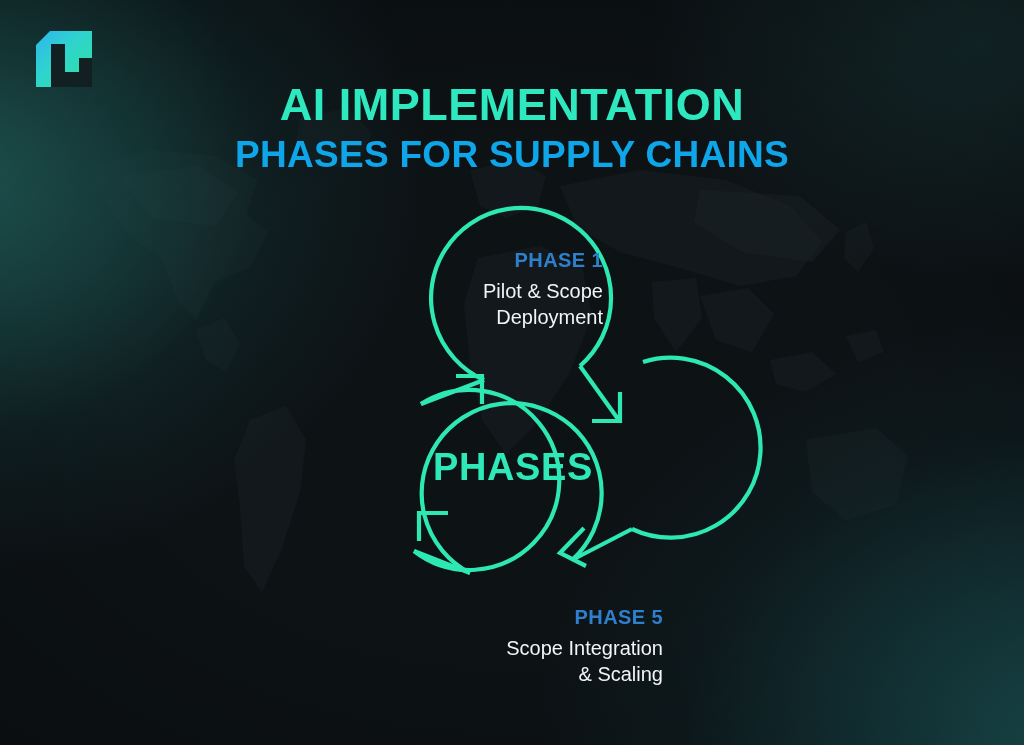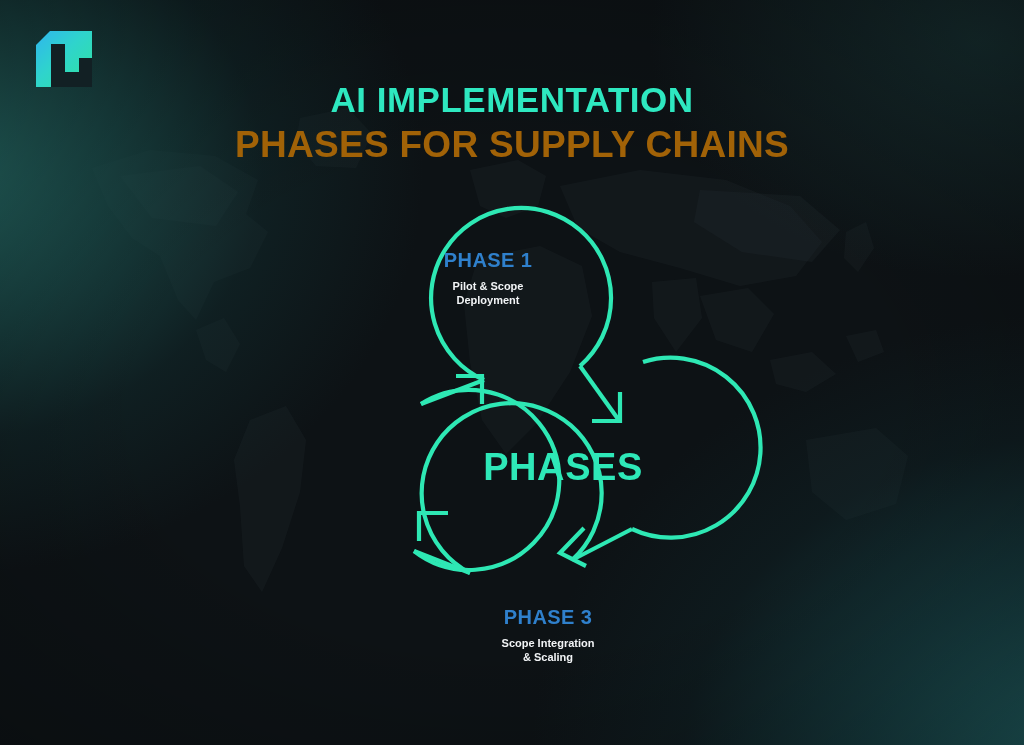--- a/index.html
+++ b/index.html
@@ -56,33 +56,33 @@
   }
   .bg-map{ opacity:0.5; }
 
   
   .header{
     position:absolute; left:0; right:0; top:82px;
     text-align:center;
     z-index:6;
   }
   .title-main{
-    font-size:35px;
+    font-size:45px;
     font-weight:bold;
     letter-spacing:0.5px;
     line-height:1.02;
     color:#2ee8c0;
     text-transform:uppercase;
   }
   .title-sub{
     font-size:37px;
     font-weight:bold;
     letter-spacing:0.3px;
     line-height:1.05;
-    color:#a16207;
+    color:#0ea5e9;
     text-transform:uppercase;
     margin-top:8px;
   }
 
   
   .logo{
     position:absolute;
     left:30px; top:27px;
     width:66px; height:64px;
     z-index:7;
@@ -92,49 +92,49 @@
   .diagram{
     position:absolute;
     left:0; top:0;
     width:1024px; height:745px;
     z-index:4;
   }
 
   
   .phase-text{
     position:absolute;
-    text-align:center;
+    text-align:right;
     z-index:5;
     width:230px;
   }
   .phase-title{
     font-size:20px;
     font-weight:bold;
     letter-spacing:0.4px;
     color:#2f80cc;
     margin-bottom:7px;
     white-space:nowrap;
   }
   .phase-desc{
-    font-size:11px;
-    font-weight:bold;
+    font-size:20px;
+    font-weight:normal;
     line-height:1.28;
     color:#f2f4f6;
   }
 
   #phase-1-text{ left:373px; top:249px; }
   #phase-2-text{ left:577px; top:400px; }
   #phase-3-text{ left:433px; top:606px; }
   #phase-4-text{ left:229px; top:456px; }
 
   .center-label{
     position:absolute;
     left:383px; top:446px;
     width:260px;
-    text-align:right;
+    text-align:center;
     font-size:38px;
     font-weight:bold;
     letter-spacing:0.6px;
     color:#2ee8b8;
     z-index:5;
   }
 </style>
 </head>
 <body>
 
@@ -242,21 +242,21 @@
   <div class="phase-text" id="phase-1-text">
     <div class="phase-title">PHASE 1</div>
     <div class="phase-desc">
       <span>Pilot &amp; Scope</span><br>
       <span>Deployment</span>
     </div>
   </div>
 
 
   <div class="phase-text" id="phase-3-text">
-    <div class="phase-title">PHASE 3</div>
+    <div class="phase-title">PHASE 5</div>
     <div class="phase-desc">
       <span>Scope Integration</span><br>
       <span>&amp; Scaling</span>
     </div>
   </div>
 
 
   <div class="center-label">PHASES</div>
 
 </div>

